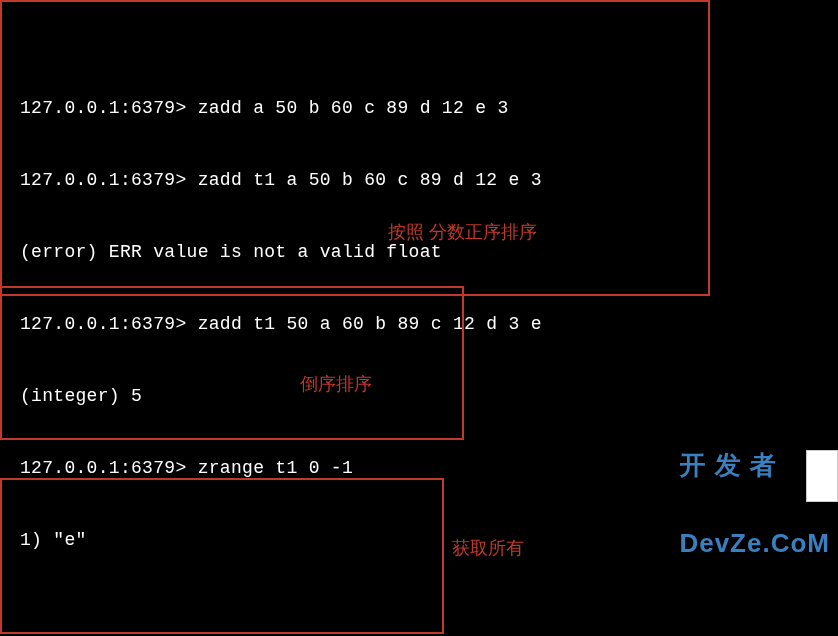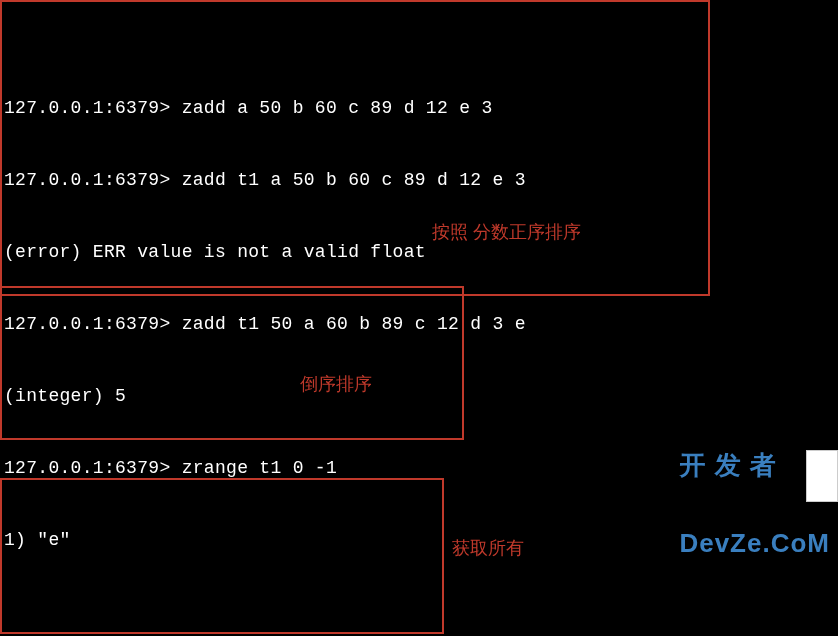--- a/index.html
+++ b/index.html
@@ -16,21 +16,21 @@
   .terminal {
     background: #000;
     color: #fff;
     width: 838px;
     height: 636px;
     position: relative;
     white-space: pre;
   }
   .line {
     display: block;
-    padding-left: 4px;
+    padding-left: 20px;
     letter-spacing: 0.3px;
   }
   .box {
     position: absolute;
     border: 2px solid #c0392b;
     pointer-events: none;
   }
   .label {
     position: absolute;
     color: #c0392b;
@@ -100,21 +100,21 @@
   
   
   
   
   
   
   
 
   
   <div class="box" style="left:0px; top:0px; width:706px; height:292px;"></div>
-  <div class="label" style="left:388px; top:220px;margin-left:44px;">按照 分数正序排序</div>
+  <div class="label" style="left:388px; top:220px;">按照 分数正序排序</div>
 
   <div class="box" style="left:0px; top:286px; width:460px; height:150px;"></div>
   <div class="label" style="left:300px; top:372px;">倒序排序</div>
 
   <div class="box" style="left:0px; top:478px; width:440px; height:152px;"></div>
   <div class="label" style="left:452px; top:536px;">获取所有</div>
 
   
   <div class="side-box" style="top:450px;"></div>
 

